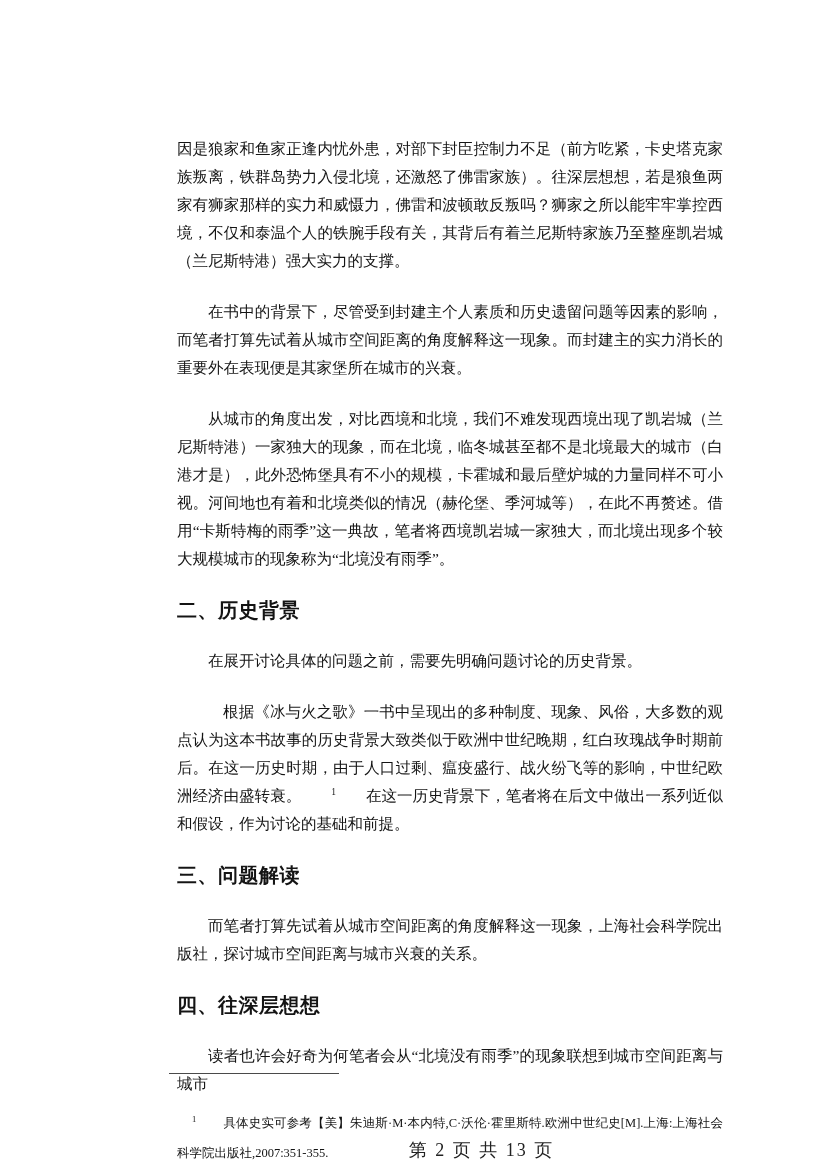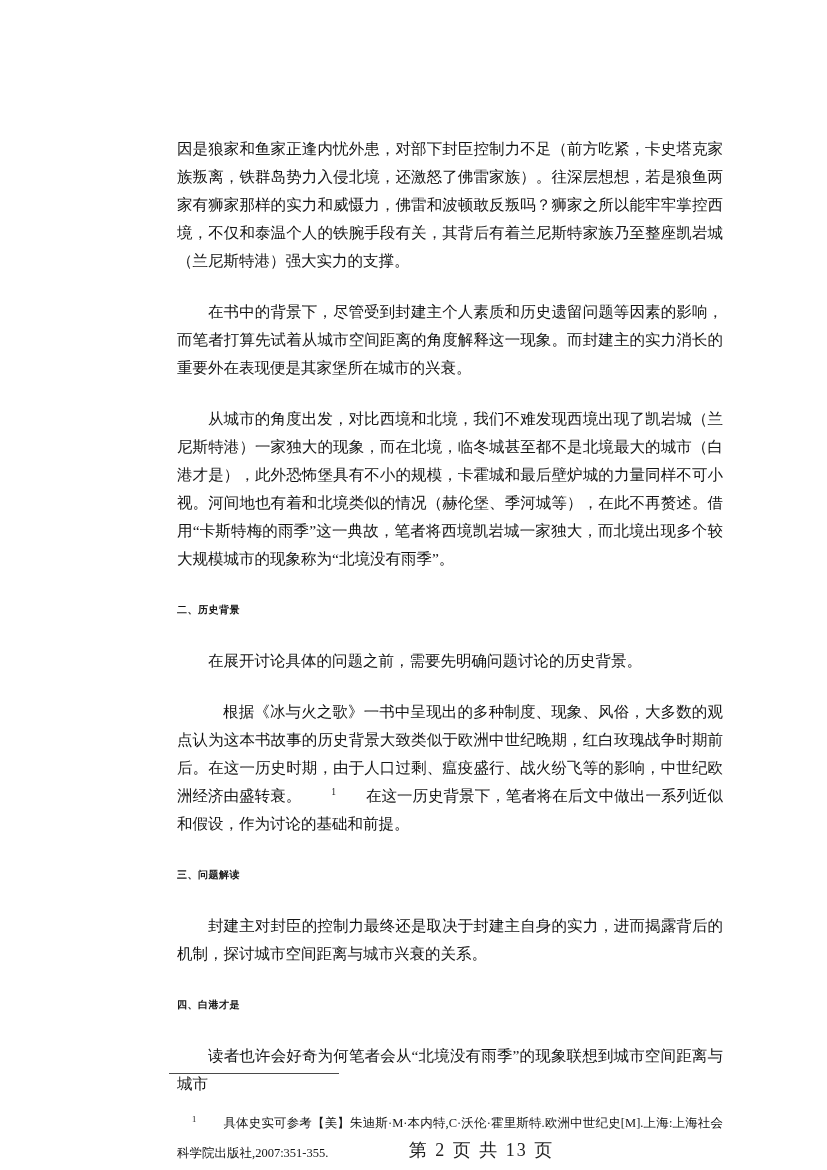--- a/index.html
+++ b/index.html
@@ -24,21 +24,21 @@
     top: 76px;
     width: 592px;
     font-size: 15.5px;
     line-height: 28px;
     text-align: justify;
     text-justify: inter-character;
   }
   .para { text-indent: 2em; }
   .para.no-indent { text-indent: 0; }
   .heading {
-    font-size: 10px;
+    font-size: 20px;
     line-height: 28px;
     font-weight: 700;
     text-indent: 0;
     letter-spacing: 0.5px;
   }
   sup.fn-ref {
     font-size: 9.5px;
     line-height: 0;
     vertical-align: super;
   }
@@ -95,23 +95,23 @@
 
     <h2 class="heading">二、历史背景</h2>
 
     <p class="para">在展开讨论具体的问题之前，需要先明确问题讨论的历史背景。</p>
 
     <p class="para"><span>根据《冰与火之歌》一书中呈现出的多种制度、现象、风俗，大多数的观点认为这本书故事的历史背景大致类似于欧洲中世纪晚期，红白玫瑰战争时期前后。在这一历史时期，由于人口过剩、瘟疫盛行、战火纷飞等的影响，中世纪欧洲经济由盛转衰。</span><sup class="fn-ref">1</sup><span>在这一历史背景下，笔者将在后文中做出一系列近似和假设，作为讨论的基础和前提。</span></p>
 
     <h2 class="heading">三、问题解读</h2>
 
 
-    <p class="para">封建主对封臣的控制力最终还是取决于封建主自身的实力，进而揭露背后的机制，探讨城市空间距离与城市兴衰的关系。</p>
+    <p class="para">而笔者打算先试着从城市空间距离的角度解释这一现象，上海社会科学院出版社，探讨城市空间距离与城市兴衰的关系。</p>
 
-    <h2 class="heading">四、白港才是</h2>
+    <h2 class="heading">四、往深层想想</h2>
 
     <p class="para">读者也许会好奇为何笔者会从“北境没有雨季”的现象联想到城市空间距离与城市</p>
 
   </div>
 
   <div class="footnote-area">
     <div class="footnote-sep"></div>
     <p class="footnote-text"><sup>1</sup><span>具体史实可参考【美】朱迪斯·M·本内特,C·沃伦·霍里斯特.欧洲中世纪史[M].上海:上海社会科学院出版社,2007:351-355.</span></p>
   </div>
 

